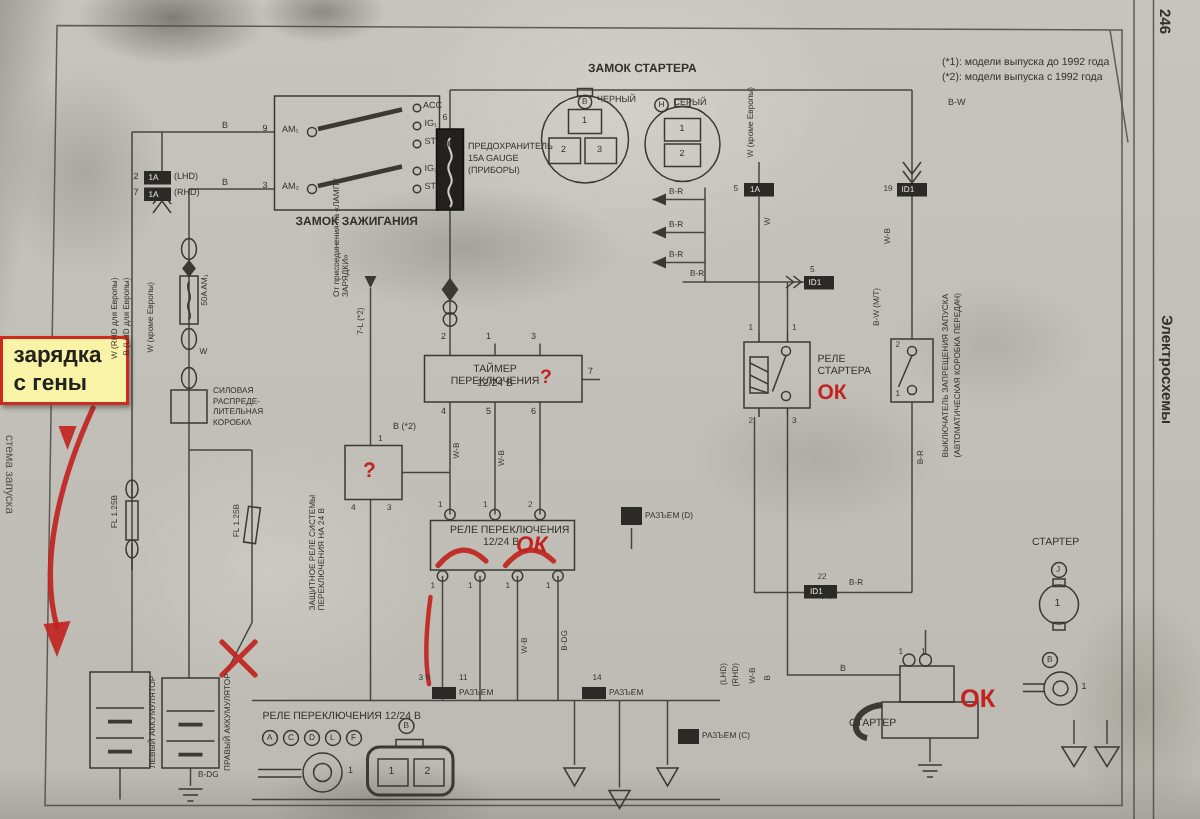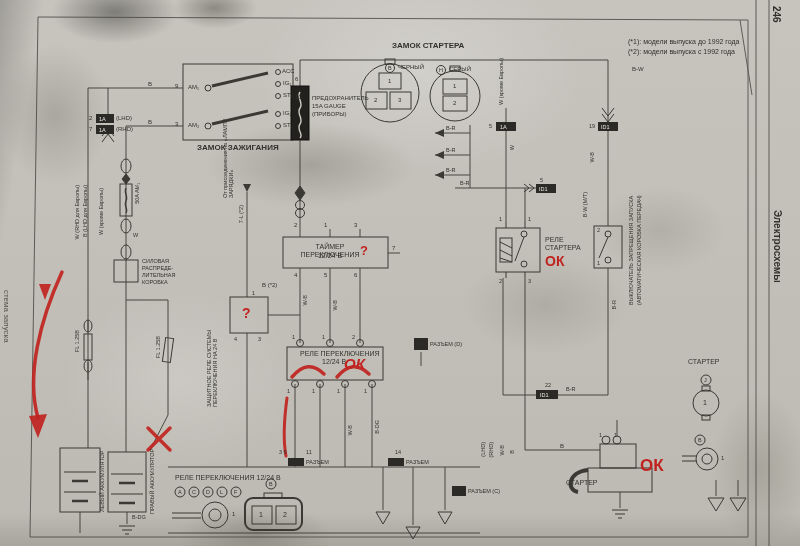--- a/index.html
+++ b/index.html
@@ -264,20 +264,24 @@
       <polygon points="39,284 51,284 45,300"></polygon>
     </g>
   </svg>
 
   <div class="lbl vdn s10" style="left:770px;top:6px;font-weight:bold;">246</div>
   <div class="lbl vdn s10" style="left:771px;top:210px;font-weight:bold;">Электросхемы</div>
   <div class="lbl vdn s8" style="left:2px;top:290px;color:#55544c;">стема запуска</div>
   <div class="lbl s7" style="left:628px;top:38px;">(*1): модели выпуска до 1992 года</div>
   <div class="lbl s7" style="left:628px;top:48px;">(*2): модели выпуска с 1992 года</div>
 
+  <div class="sticky">
+    <div>зарядка</div>
+    <div>с гены</div>
+  </div>
 
   <div class="lbl s8" style="left:197px;top:143px;font-weight:bold;">ЗАМОК ЗАЖИГАНИЯ</div>
   <div class="lbl" style="left:188px;top:84px;">AM₁</div>
   <div class="lbl" style="left:188px;top:122px;">AM₂</div>
   <div class="lbl" style="left:282px;top:68px;">ACC</div>
   <div class="lbl" style="left:283px;top:80px;">IG₁</div>
   <div class="lbl" style="left:283px;top:92px;">ST₁</div>
   <div class="lbl" style="left:283px;top:110px;">IG₂</div>
   <div class="lbl" style="left:283px;top:122px;">ST₂</div>
   <div class="lbl" style="left:175px;top:83px;">9</div>

